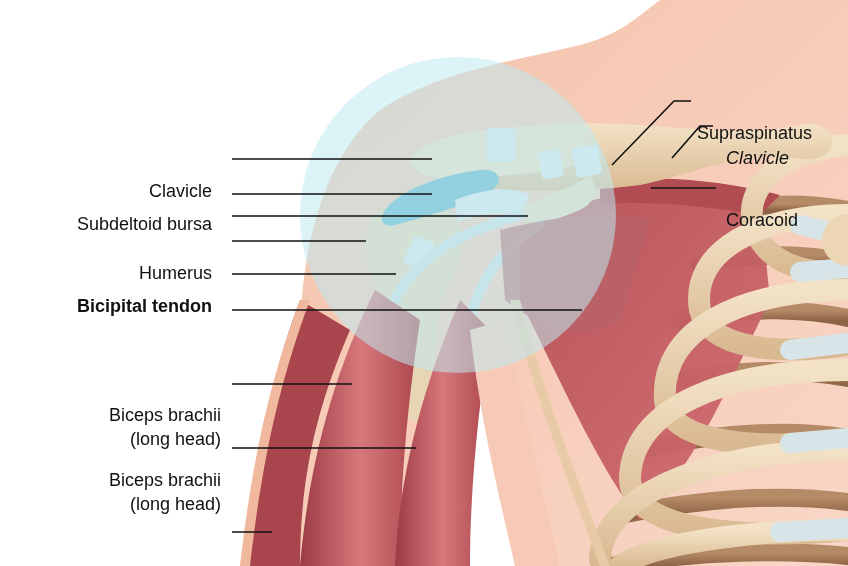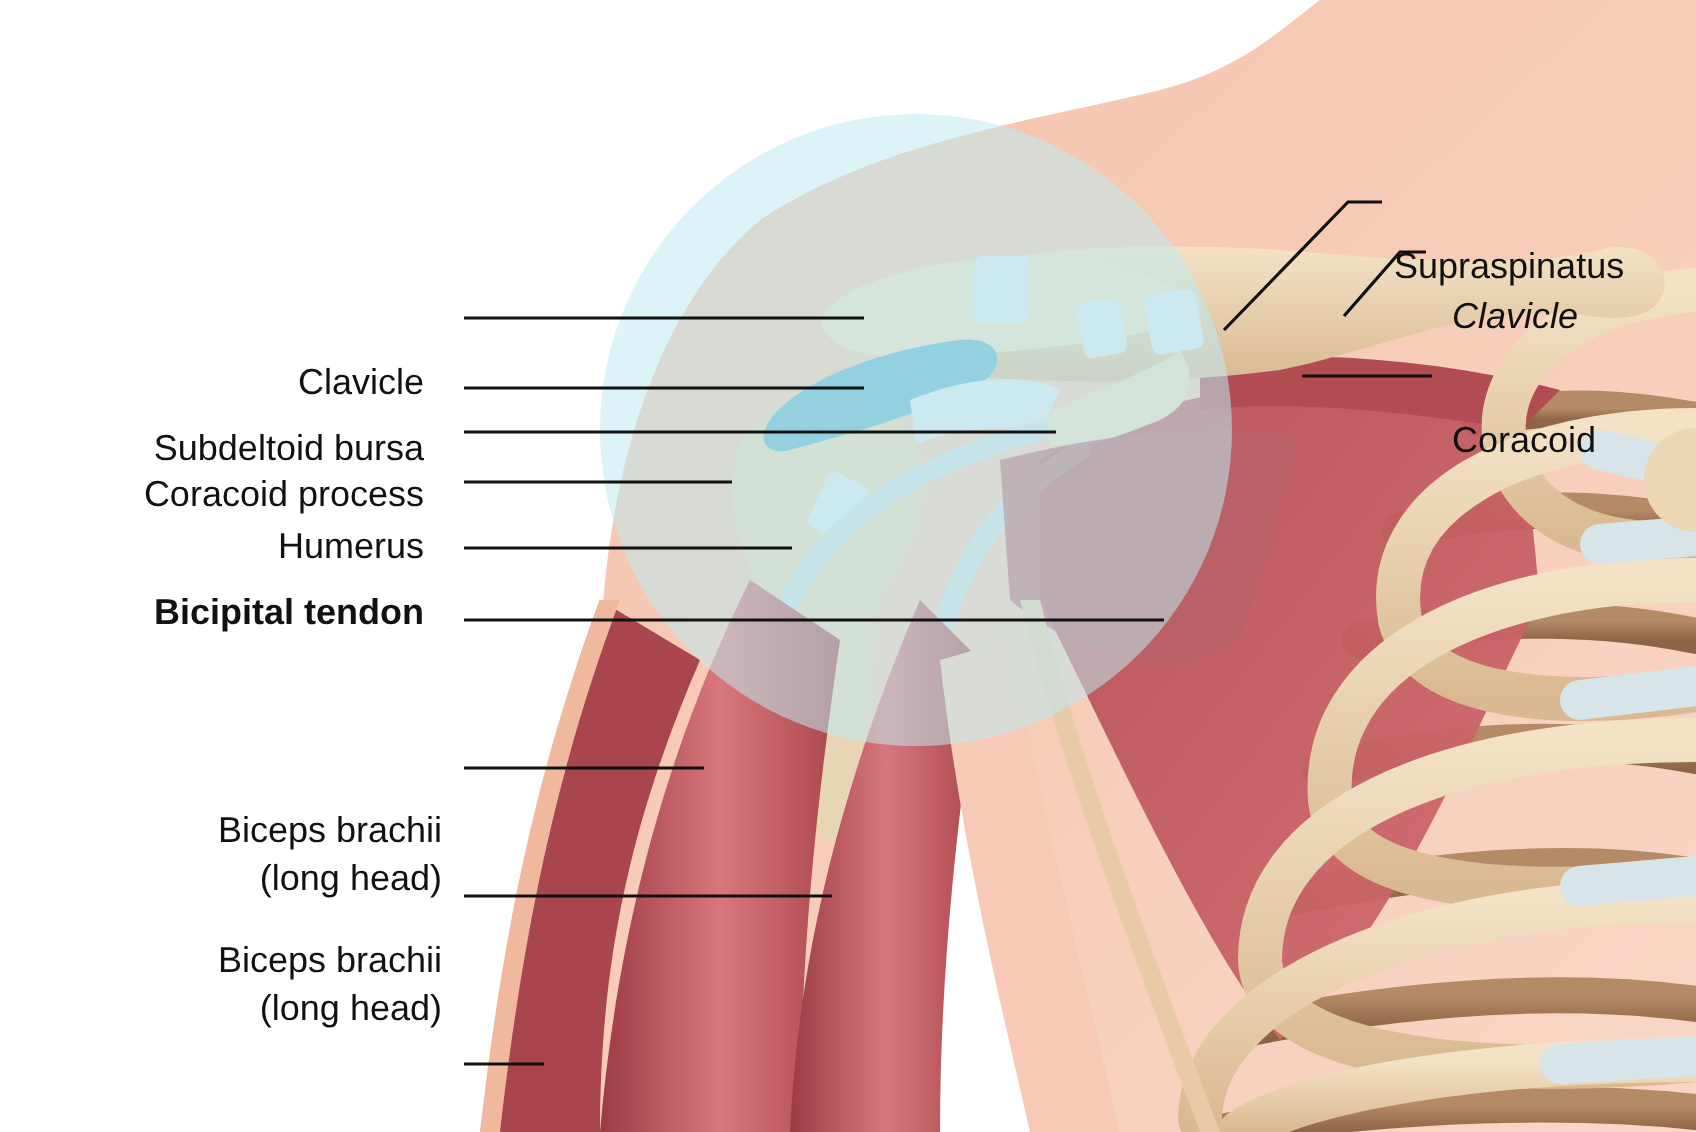--- a/index.html
+++ b/index.html
@@ -152,21 +152,20 @@
 
     <g stroke="#111" stroke-width="1.6" fill="none">
       <polyline points="691,101 674,101 612,165"></polyline>
       <polyline points="713,126 700,126 672,158"></polyline>
       <line x1="651" y1="188" x2="716" y2="188"></line>
     </g>
   </svg>
 
   <div class="lbl r" style="right:636px;top:147px;">Clavicle</div>
   <div class="lbl r" style="right:636px;top:180px;">Subdeltoid bursa</div>
-  <div class="lbl r" style="right:636px;top:203px;">Coracoid process</div>
   <div class="lbl r" style="right:636px;top:229px;">Humerus</div>
   <div class="lbl r" style="right:636px;top:262px;font-weight:bold;">Bicipital tendon</div>
   <div class="lbl r" style="right:636px;top:297px;">
   </div>
   <div class="lbl r" style="right:627px;top:371px;">
     <div>Biceps brachii</div>
     <div>(long head)</div>
   </div>
   <div class="lbl r" style="right:627px;top:436px;">
     <div>Biceps brachii</div>

